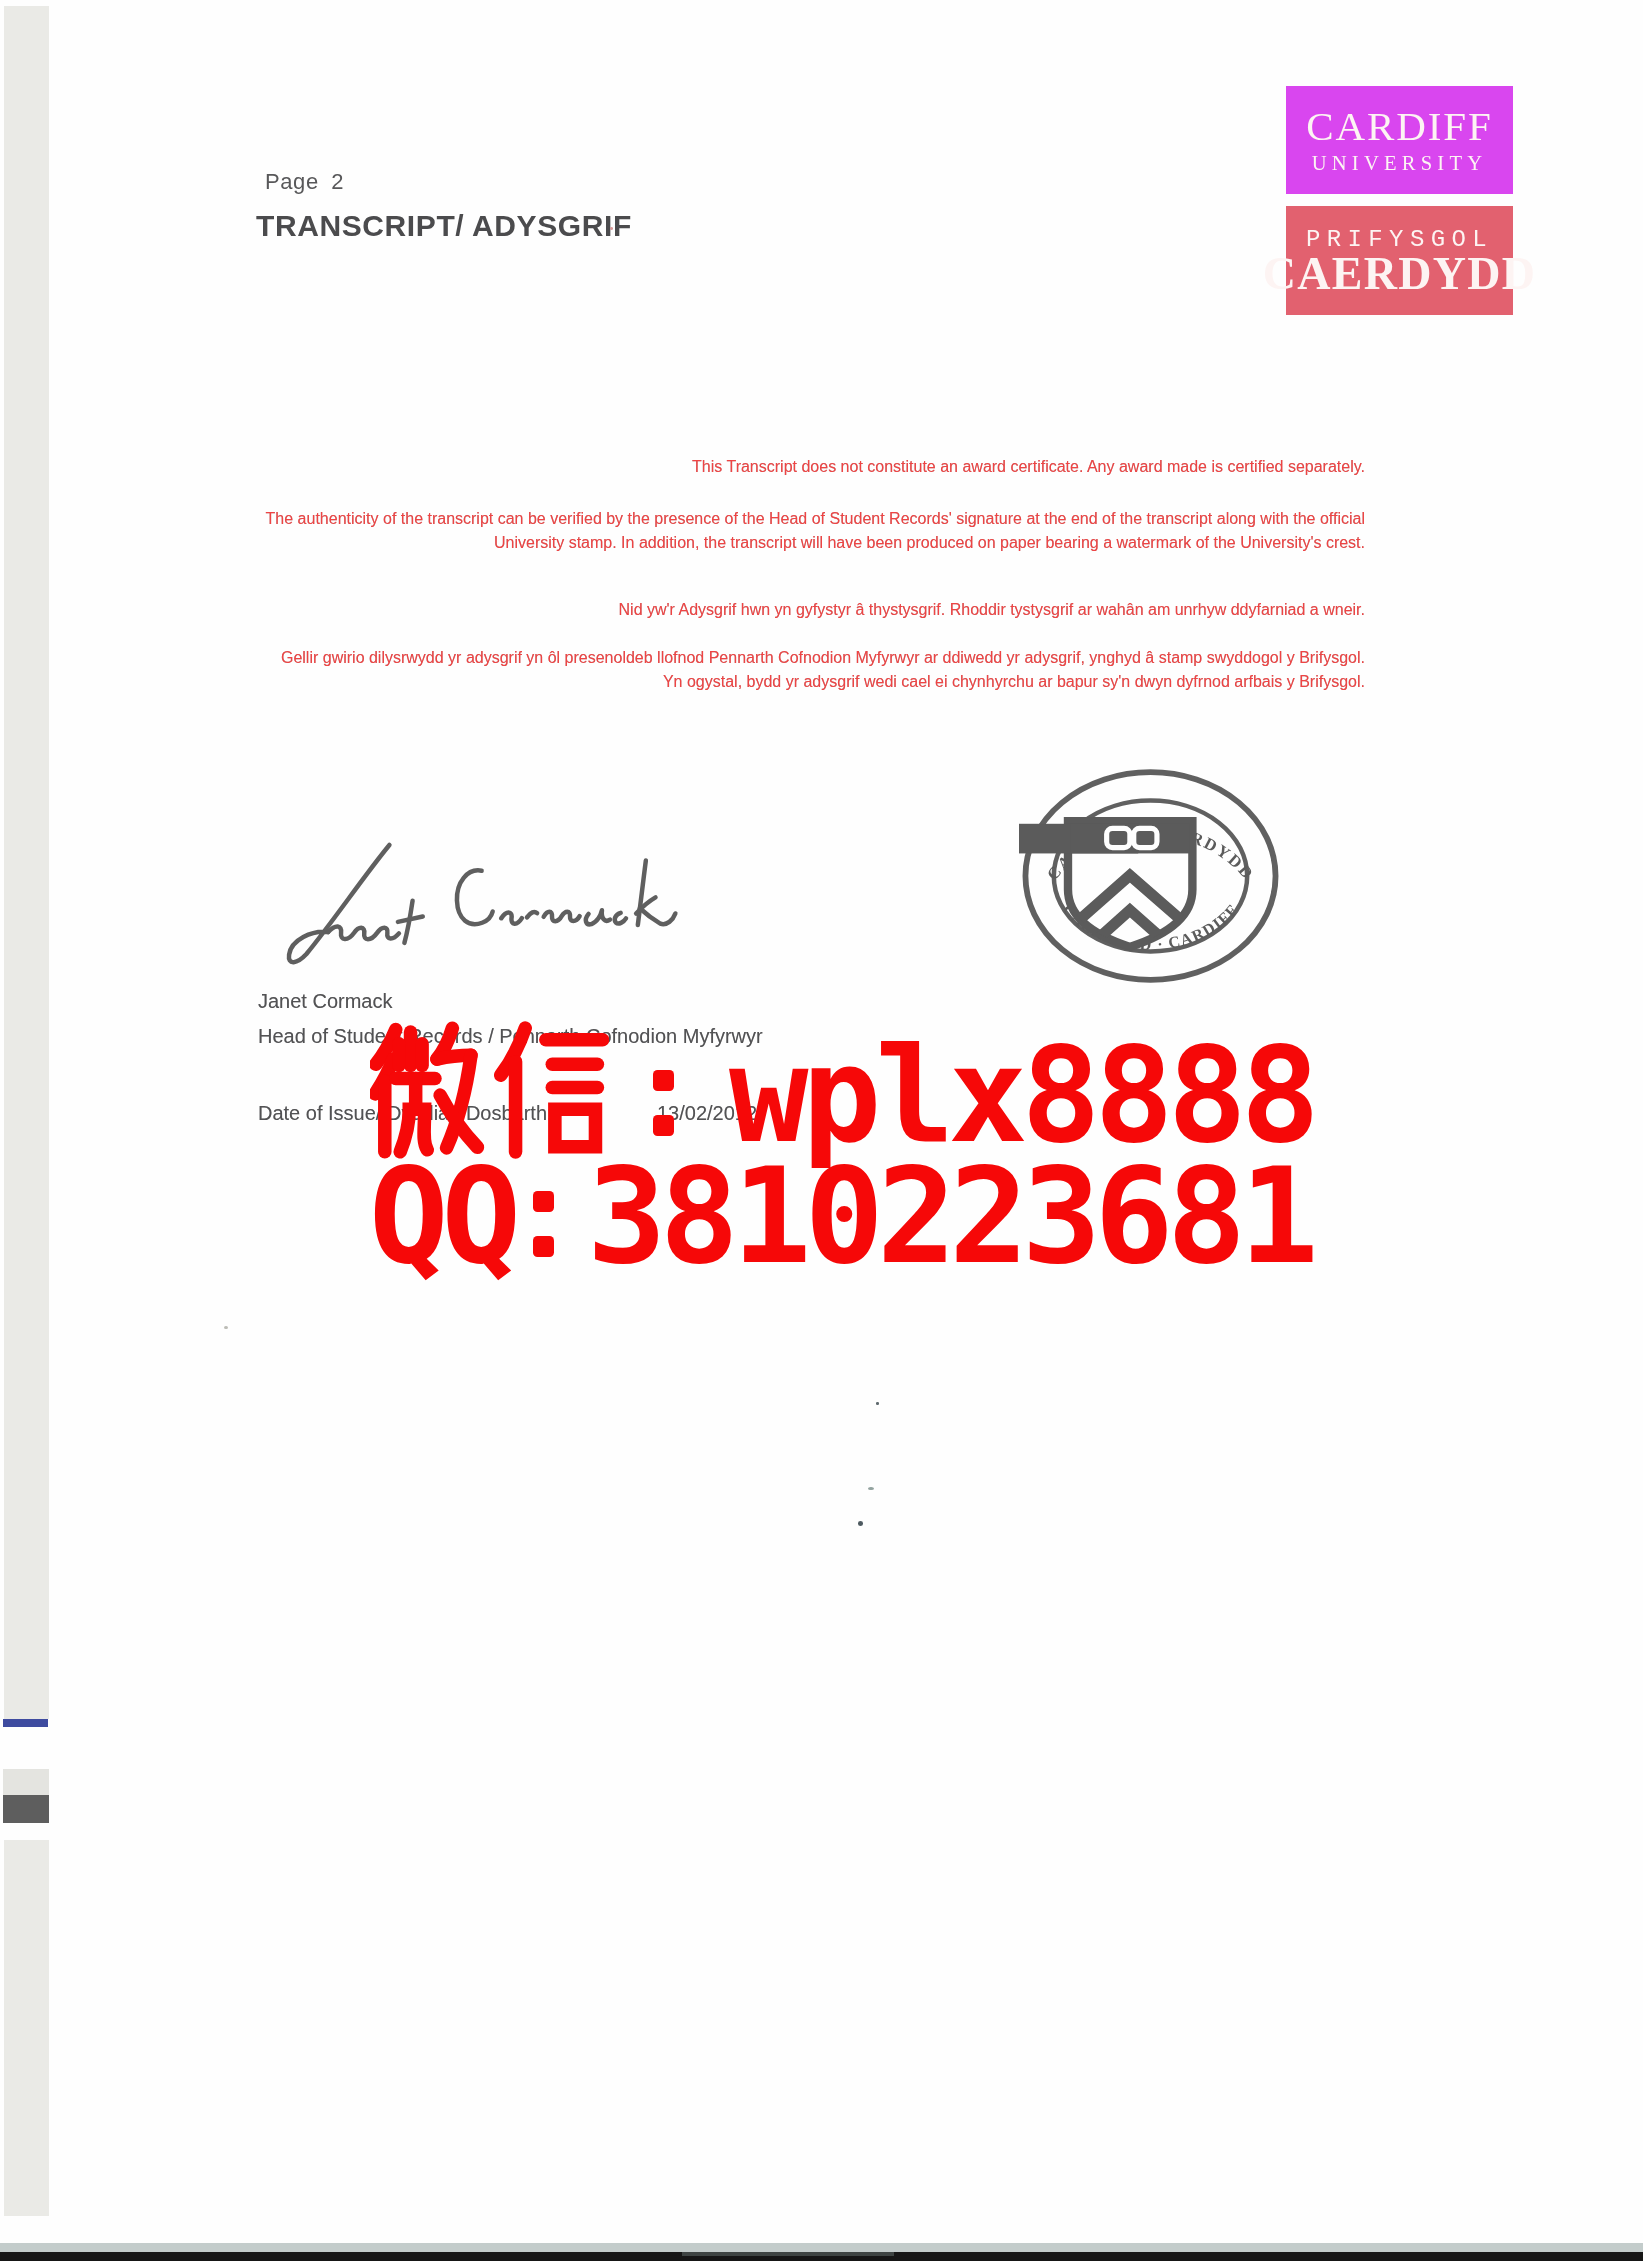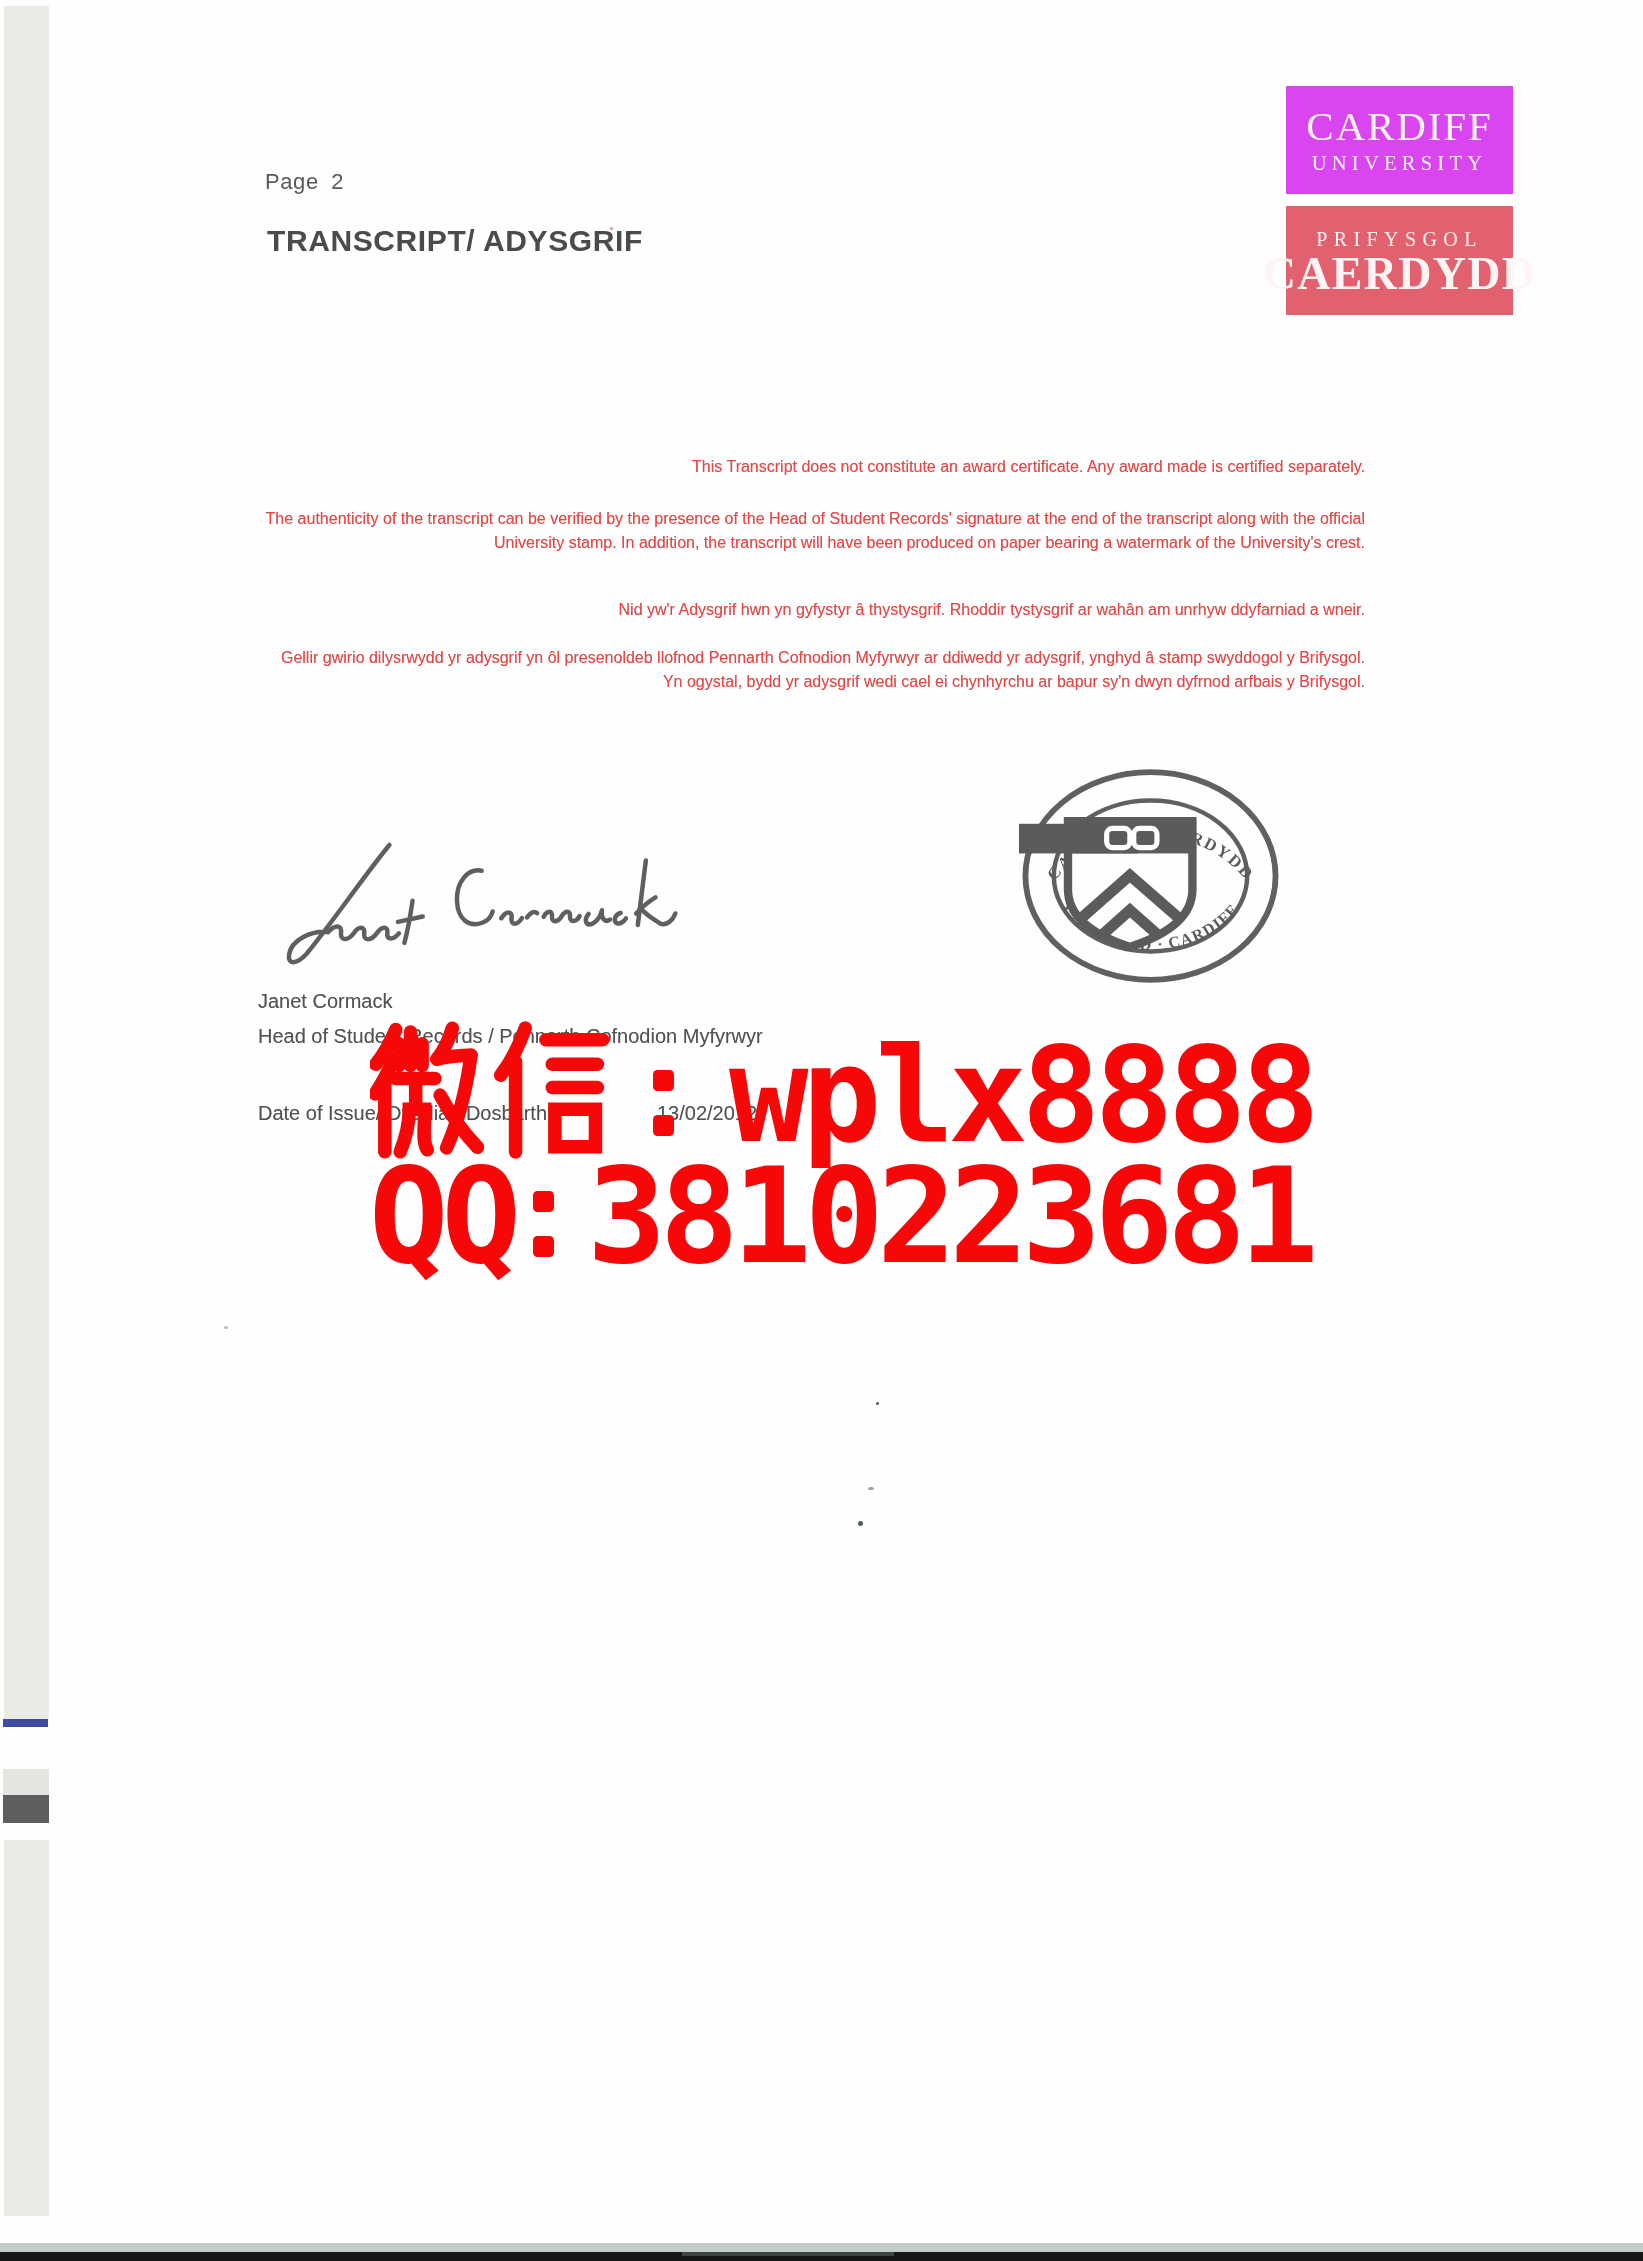--- a/index.html
+++ b/index.html
@@ -13,21 +13,21 @@
   
   .page-label{font-size:22px;color:#58585a;word-spacing:5.8px;letter-spacing:0.6px;}
   .doc-title{font-size:30px;font-weight:bold;color:#4b4b4d;letter-spacing:0.6px;}
   .para{font-size:16px;line-height:24px;color:#ef4444;width:1107px;text-shadow:0 0 0.6px rgba(90,90,90,.45);text-align:right;}
   .sig-line{font-size:20px;color:#525254;text-shadow:0 0 0.6px rgba(90,90,90,.4);}
   
   .logo-block{width:227px;display:flex;flex-direction:column;align-items:center;justify-content:center;
     color:#fdf4f3;font-family:"Liberation Serif",serif;text-align:center;}
   .logo-big{font-size:41px;letter-spacing:1.9px;line-height:45px;}
   .logo-small{font-size:20.6px;letter-spacing:5.2px;line-height:28px;}
-  .logo-small2{font-size:20px;letter-spacing:6.4px;line-height:27px;}
+  .logo-small2{font-size:24px;letter-spacing:6.4px;line-height:27px;font-family:Liberation Mono, monospace;}
   .logo-big2{font-size:46px;letter-spacing:1.3px;line-height:41px;font-weight:bold;}
   
   .wm-text{font-family:"DejaVu Sans Mono",monospace;font-weight:bold;font-size:132px;line-height:132px;white-space:nowrap;}
   .wm-dot{width:20.6px;height:20.6px;border-radius:4.5px;}
   .speck{border-radius:50%;}
 </style>
 </head>
 <body>
 
 <div id="scan-page">
@@ -36,21 +36,21 @@
   <div class="abs" style="left:2.6px;top:1719px;width:45px;height:7.7px;background:#3e4b9f;"></div>
   <div class="abs" style="left:2.6px;top:1769px;width:46px;height:26px;background:#e4e4e0;"></div>
   <div class="abs" style="left:2.6px;top:1795px;width:46px;height:28px;background:#5e5e5e;"></div>
   <div class="abs edge-strip" style="left:3.9px;top:1840px;width:45px;height:376px;"></div>
 
   <div class="abs" style="left:0;top:2243px;width:1644px;height:9px;background:#c3cccb;"></div>
   <div class="abs" style="left:0;top:2252px;width:1644px;height:9.7px;background:#161616;"></div>
   <div class="abs" style="left:682px;top:2252px;width:212px;height:3.9px;background:#5a6462;opacity:.6;"></div>
 
   <div class="abs page-label" style="left:265px;top:169px;">Page 2</div>
-  <div class="abs doc-title" style="left:256px;top:224px;margin-left:11px;">TRANSCRIPT/ ADYSGRIF</div>
+  <div class="abs doc-title" style="left:256px;top:209px;">TRANSCRIPT/ ADYSGRIF</div>
 
   <div class="abs" style="left:1286px;top:86px;width:227px;">
     <div class="logo-block" style="height:108px;background:#d946ef;">
       <div class="logo-big">CARDIFF</div>
       <div class="logo-small">UNIVERSITY</div>
     </div>
     <div style="height:11.6px;"></div>
     <div class="logo-block" style="height:109px;background:#e2616f;">
       <div class="logo-small2">PRIFYSGOL</div>
       <div class="logo-big2">CAERDYDD</div>

